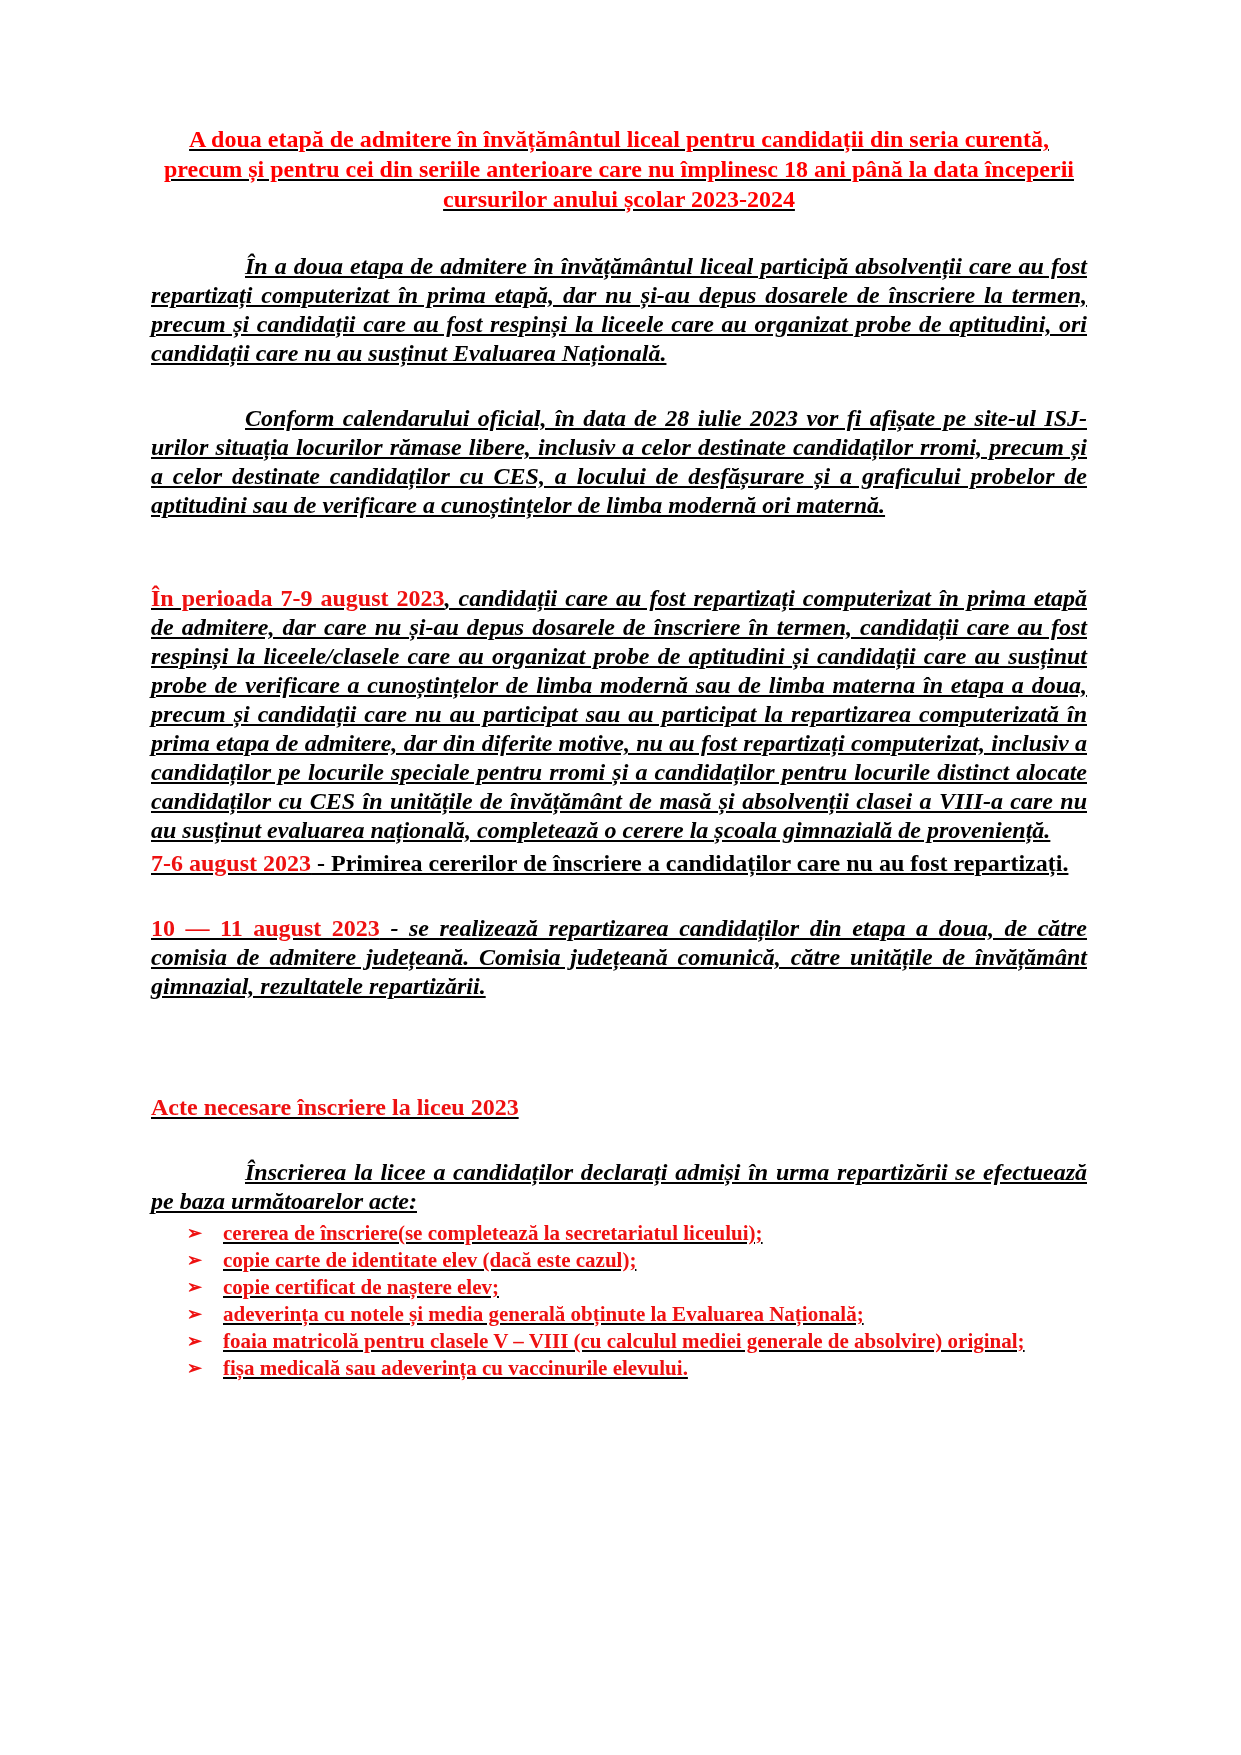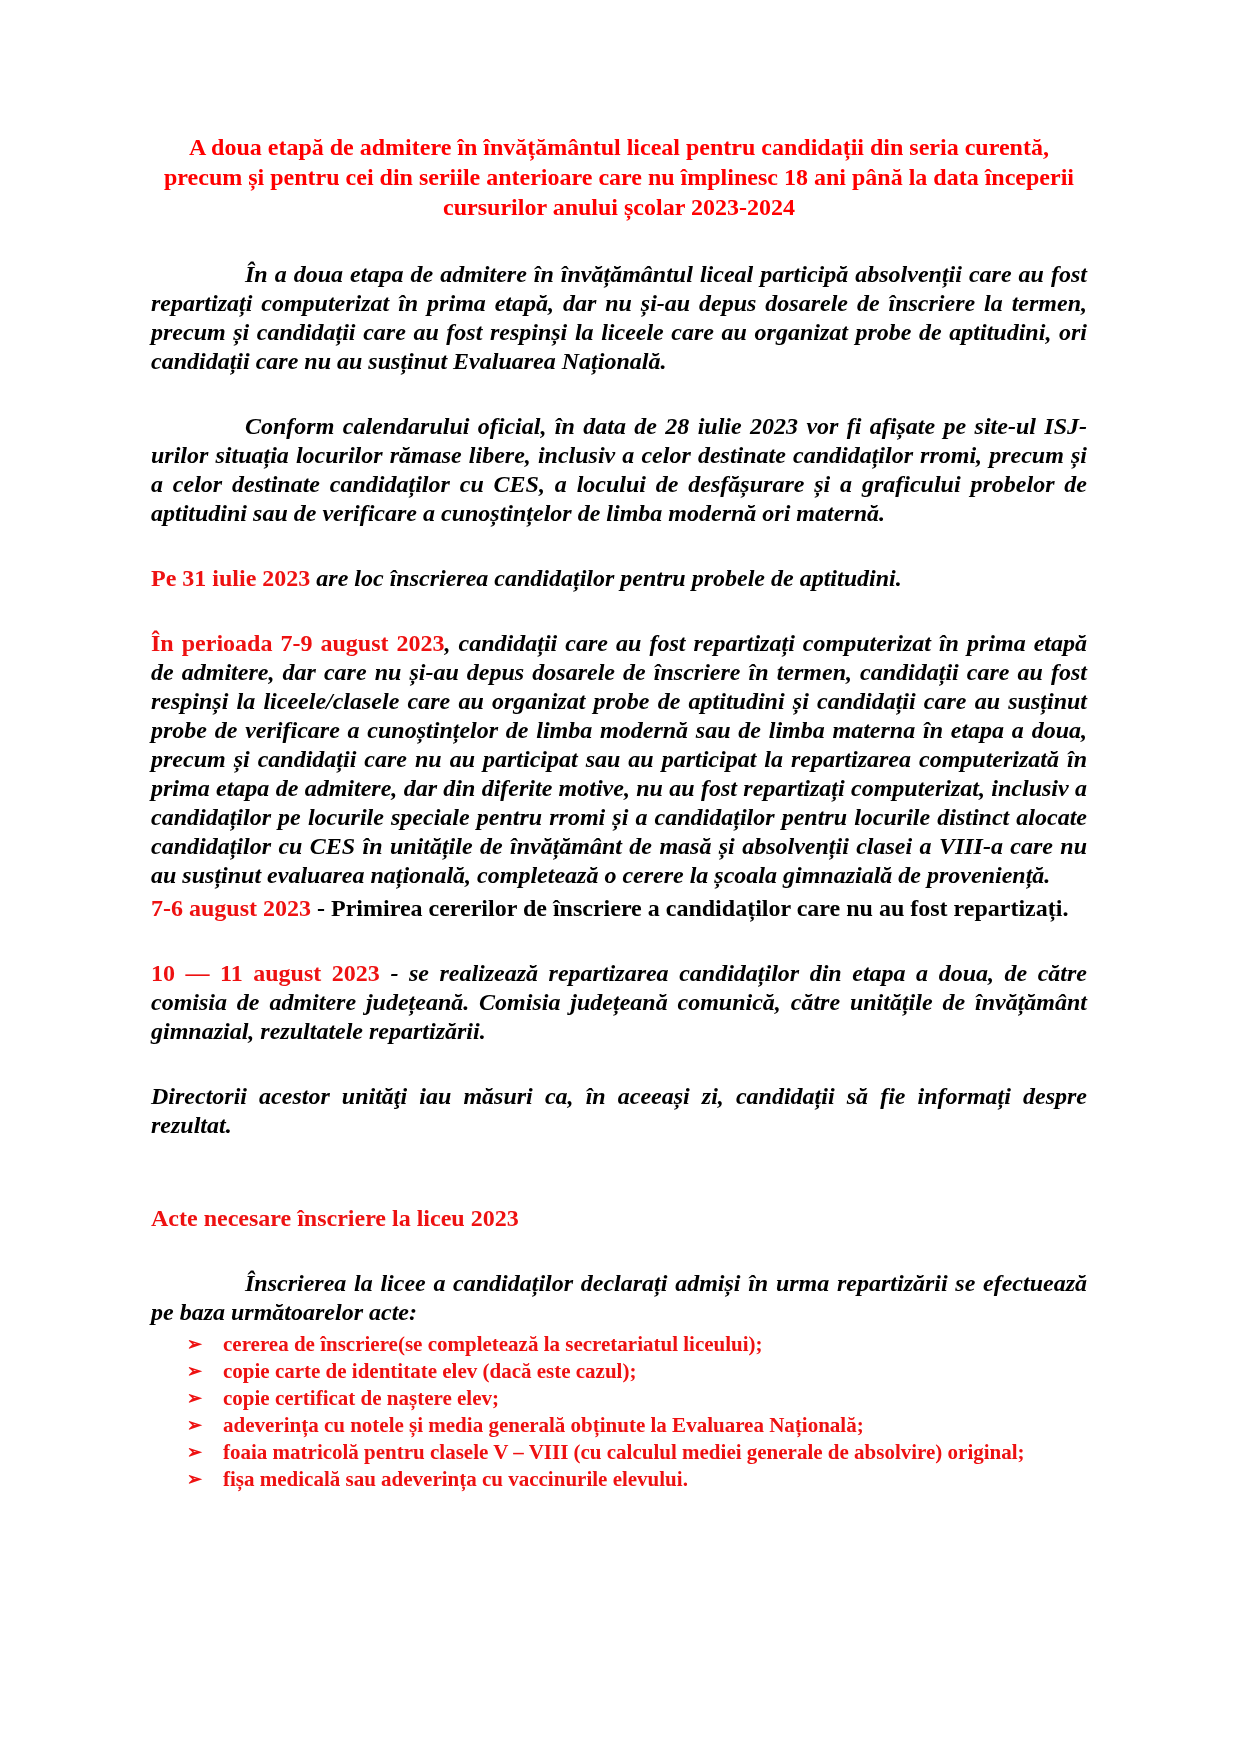--- a/index.html
+++ b/index.html
@@ -1,18 +1,18 @@
 <!DOCTYPE html>
 <html><head>
 <meta charset="utf-8">
 <style>
   html, body { margin: 0; padding: 0; background: #ffffff; }
   body { width: 1241px; height: 1755px; position: relative; overflow: hidden;
          font-family: "Liberation Serif", "DejaVu Serif", serif; color: #000; }
-  .page { position: absolute; left: 147px; top: 132px; width: 944px; }
+  .page { position: absolute; left: 147px; top: 124px; width: 944px; text-decoration: underline; }
   .title { color: #ff0000; font-weight: bold; font-size: 24px; line-height: 30px;
            text-align: center; margin: 0 0 38px 0; }
   p { margin: 4px; font-size: 24px; line-height: 29px; text-align: justify; }
   .bi { font-weight: bold; font-style: italic; }
   .b { font-weight: bold; }
   .red { color: #ee1111; font-weight: bold; font-style: normal; }
   .indent { text-indent: 94px; }
   .gap { height: 28px; }
   ul.acts { list-style: none; margin: 0; padding: 0 0 0 40px; }
   ul.acts li { position: relative; padding-left: 36px; font-size: 21px; line-height: 27px;
@@ -24,31 +24,29 @@
 
 <div class="page">
   <h1 class="title">A doua etapă de admitere în învățământul liceal pentru candidații din seria curentă, precum și pentru cei din seriile anterioare care nu împlinesc 18 ani până la data începerii cursurilor anului școlar 2023-2024</h1>
 
   <p class="bi indent">În a doua etapa de admitere în învățământul liceal participă absolvenții care au fost repartizați computerizat în prima etapă, dar nu și-au depus dosarele de înscriere la termen, precum și candidații care au fost respinși la liceele care au organizat probe de aptitudini, ori candidații care nu au susținut Evaluarea Națională.</p>
   <div class="gap"></div>
 
   <p class="bi indent">Conform calendarului oficial, în data de 28 iulie 2023 vor fi afișate pe site-ul ISJ-urilor situația locurilor rămase libere, inclusiv a celor destinate candidaților rromi, precum și a celor destinate candidaților cu CES, a locului de desfășurare și a graficului probelor de aptitudini sau de verificare a cunoștințelor de limba modernă ori maternă.</p>
   <div class="gap"></div>
 
-  <p class="bi"><span class="red">Pe 31 iulie 2023</span><span> are loc înscrierea candidaților pentru probele de aptitudini.</span></p>
   <div class="gap"></div>
 
   <p class="bi"><span class="red">În perioada 7-9 august 2023</span><span>, candidații care au fost repartizați computerizat în prima etapă de admitere, dar care nu și-au depus dosarele de înscriere în termen, candidații care au fost respinși la liceele/clasele care au organizat probe de aptitudini și candidații care au susținut probe de verificare a cunoștințelor de limba modernă sau de limba materna în etapa a doua, precum și candidații care nu au participat sau au participat la repartizarea computerizată în prima etapa de admitere, dar din diferite motive, nu au fost repartizați computerizat, inclusiv a candidaților pe locurile speciale pentru rromi și a candidaților pentru locurile distinct alocate candidaților cu CES în unitățile de învățământ de masă și absolvenții clasei a VIII-a care nu au susținut evaluarea națională, completează o cerere la școala gimnazială de proveniență.</span></p>
   <p class="b"><span class="red">7-6 august 2023</span><span> - Primirea cererilor de înscriere a candidaților care nu au fost repartizați.</span></p>
   <div class="gap"></div>
 
   <p class="bi"><span class="red">10 — 11 august 2023</span><span> - se realizează repartizarea candidaților din etapa a doua, de către comisia de admitere județeană. Comisia județeană comunică, către unitățile de învățământ gimnazial, rezultatele repartizării.</span></p>
   <div class="gap"></div>
 
-  <p class="bi">Directorii acestor unităţi iau măsuri ca, în aceeași zi, candidații să fie informați despre rezultat.</p>
   <div class="gap"></div>
 
   <div class="gap"></div>
 
   <p class="red">Acte necesare înscriere la liceu 2023</p>
   <div class="gap"></div>
 
   <p class="bi indent">Înscrierea la licee a candidaților declarați admiși în urma repartizării se efectuează pe baza următoarelor acte:</p>
 
   <ul class="acts">

